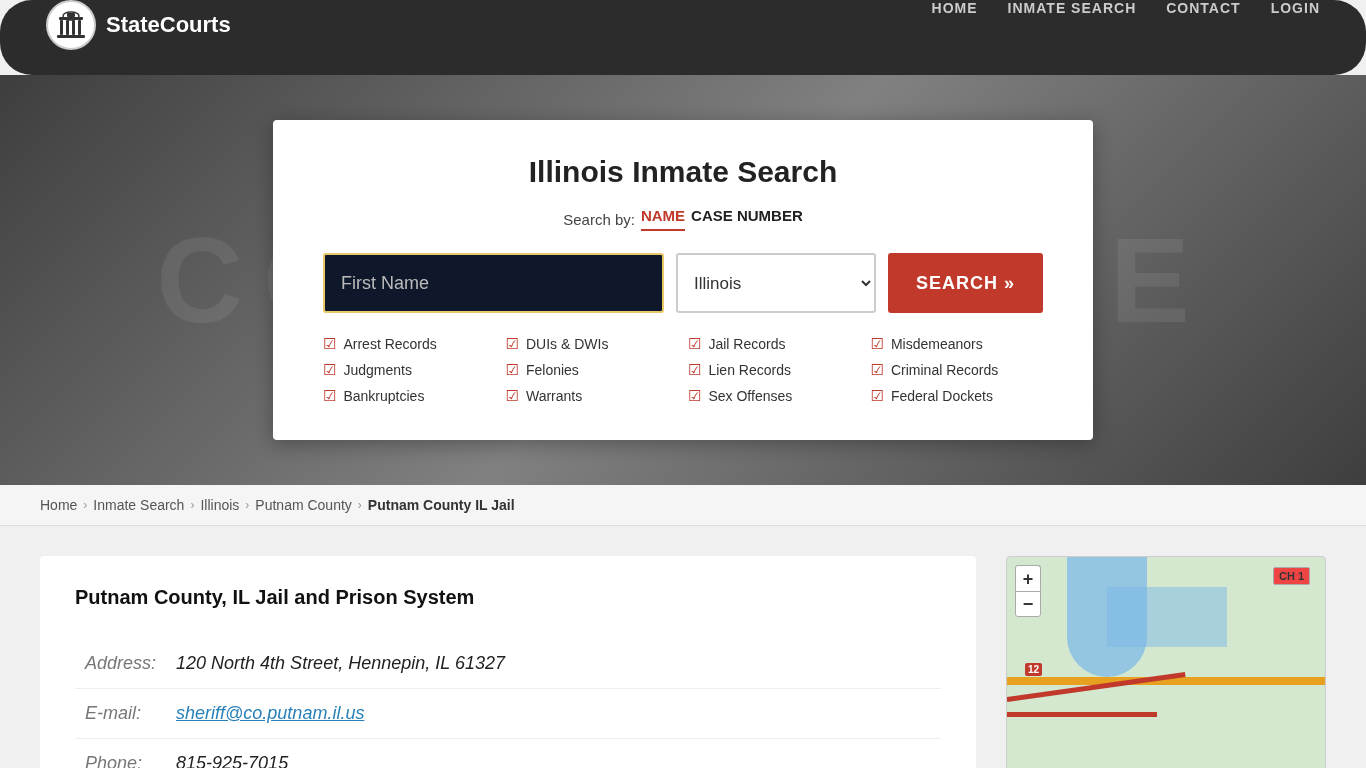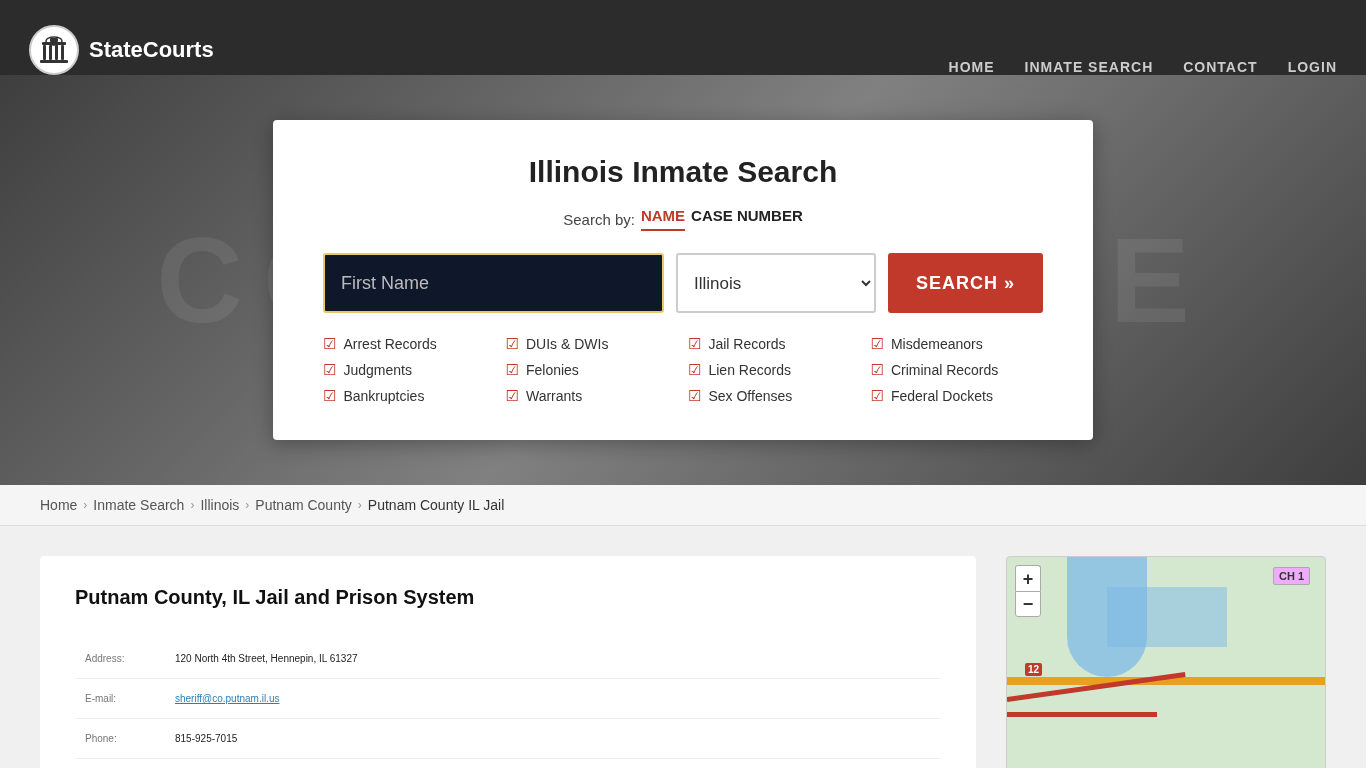--- a/index.html
+++ b/index.html
@@ -4,24 +4,25 @@
   <style>
     * { margin: 0; padding: 0; box-sizing: border-box; }
     body { font-family: Arial, sans-serif; background: #f0f0f0; width: 1366px; min-height: 768px; overflow-x: hidden; }
 
     
     .header {
       position: relative;
       height: 75px;
       background: #2c2c2c;
       display: flex;
-      align-items: flex-end;
+      align-items: flex-start;
       justify-content: space-between;
-      padding: 0 29px;
+      padding: 0 46px;
       z-index: 10;
+      border-radius: 32px;
     }
     .logo-area {
       display: flex;
       align-items: center;
       gap: 10px;
     }
     .logo-icon {
       width: 50px;
       height: 50px;
       border-radius: 50%;
@@ -209,21 +210,21 @@
       color: #555;
       text-decoration: none;
       cursor: pointer;
     }
     .breadcrumb-sep {
       color: #999;
       font-size: 12px;
     }
     .breadcrumb-current {
       color: #333;
-      font-weight: normal;
+      font-weight: bold;
     }
 
     
     .main-content {
       background: #f0f0f0;
       padding: 30px 40px;
       display: flex;
       gap: 30px;
     }
     .content-card {
@@ -240,22 +241,23 @@
     }
     .info-table {
       width: 100%;
       border-collapse: collapse;
     }
     .info-table tr {
       border-bottom: 1px solid #eee;
     }
     .info-table td {
       padding: 14px 10px;
-      font-size: 10px;
+      font-size: 18px;
       vertical-align: top;
+      font-style: italic;
     }
     .info-label {
       color: #777;
       width: 90px;
       font-weight: normal;
     }
     .info-value {
       color: #222;
     }
     .info-link {
@@ -298,21 +300,21 @@
       cursor: pointer;
       line-height: 1;
     }
     .map-btn:first-child { border-radius: 3px 3px 0 0; border-bottom: none; }
     .map-btn:last-child { border-radius: 0 0 3px 3px; }
     
     .map-label-ch1 {
       position: absolute;
       top: 10px;
       right: 15px;
-      background: #f0abfc;
+      background: #ef4444;
       border: 1px solid #aaa;
       font-size: 11px;
       font-weight: bold;
       padding: 2px 5px;
       border-radius: 2px;
       color: #333;
     }
     
     .map-road-h {
       position: absolute;

